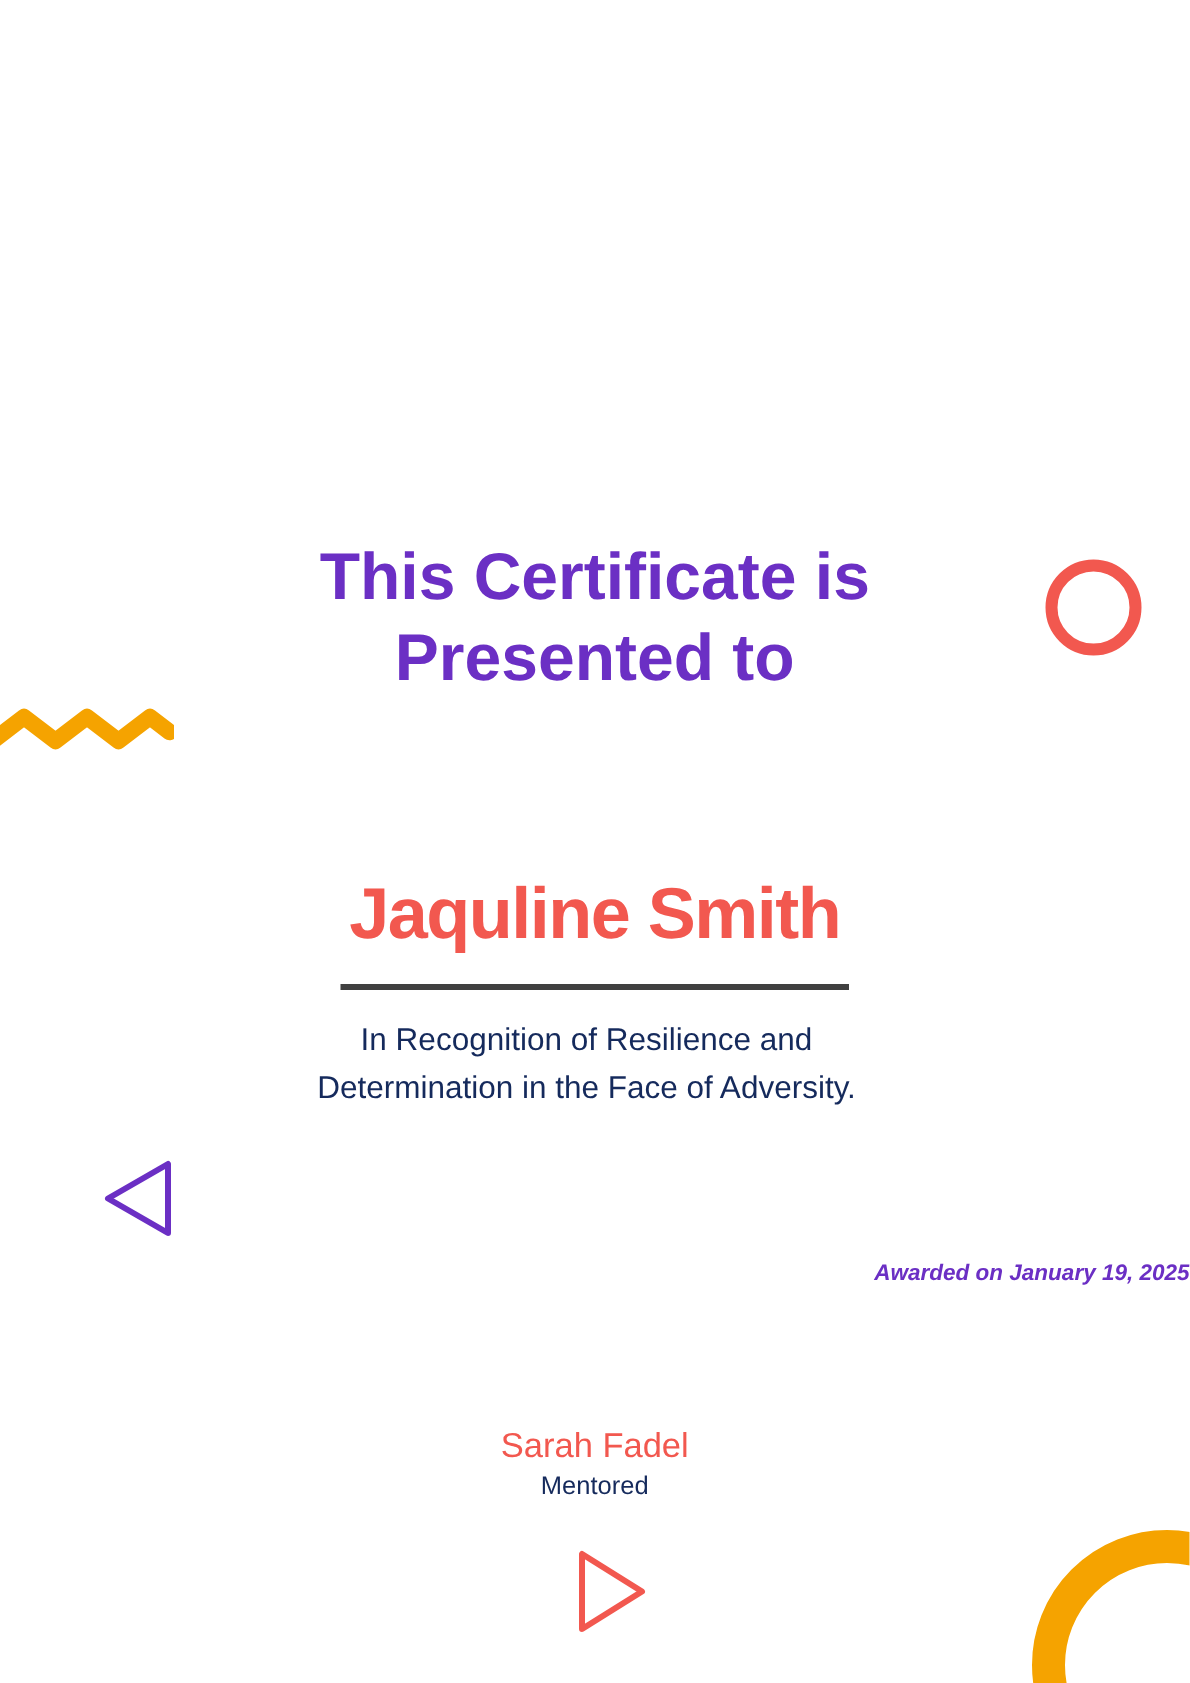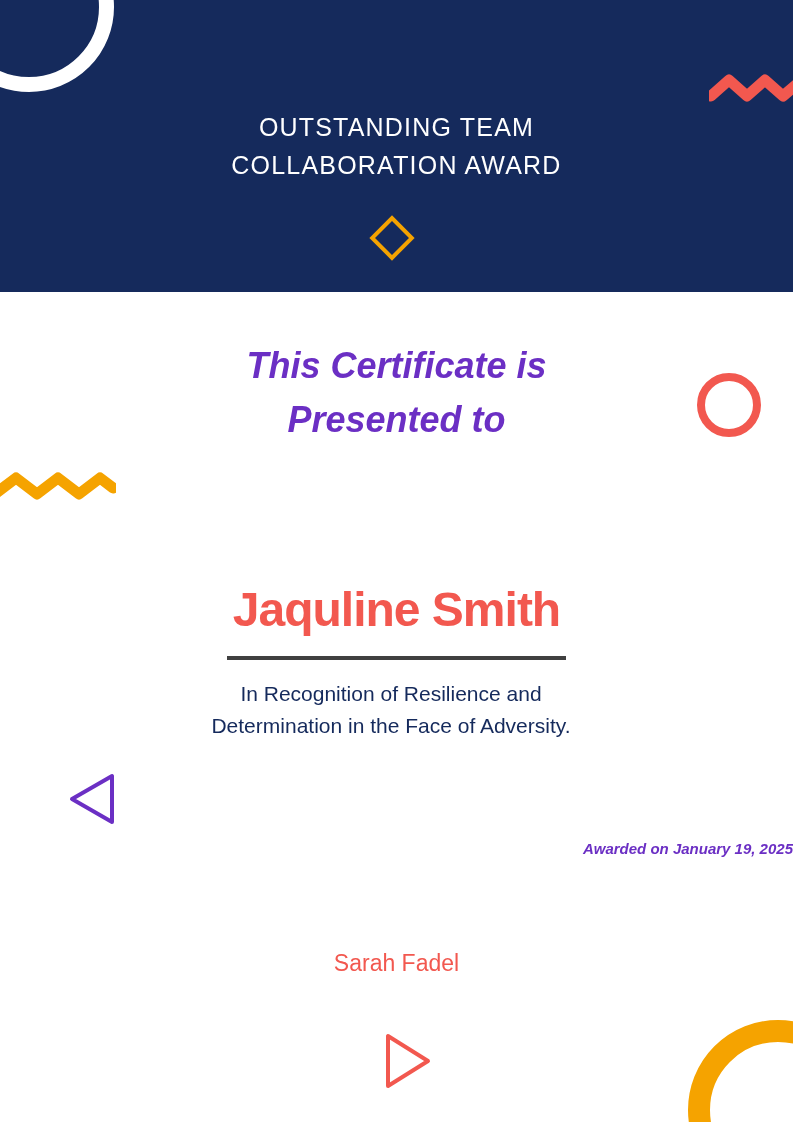--- a/index.html
+++ b/index.html
@@ -74,30 +74,29 @@
     width: 32px;
     height: 32px;
     border: 4px solid #f5a300;
     transform: rotate(45deg);
     box-sizing: border-box;
   }
 
   
   .presented-heading {
     position: absolute;
-    top: 339px;
+    top: 358px;
     left: 0;
     width: 793px;
     text-align: center;
     color: #6b2fc4;
-    font-size: 36px;
+    font-size: 44px;
     font-weight: bold;
     line-height: 54px;
     white-space: pre-line;
-    font-style: italic;
   }
 
   .ring-red {
     position: absolute;
     top: 373px;
     left: 697px;
     width: 64px;
     height: 64px;
     border: 8px solid #f2584f;
     border-radius: 50%;
@@ -202,32 +201,20 @@
     border: 22px solid #f5a300;
     border-radius: 50%;
     box-sizing: border-box;
   }
 </style>
 </head>
 <body>
 
 <div class="certificate">
 
-  <div class="header-band">
-    <div class="ring-white"></div>
-
-    <svg class="zigzag-red" viewBox="0 0 90 34">
-      <path d="M2 24 L20 8 L38 24 L56 8 L74 24 L88 12" fill="none" stroke="#f2584f" stroke-width="11" stroke-linecap="round" stroke-linejoin="round"></path>
-    </svg>
-
-    <div class="header-title">OUTSTANDING TEAM
-COLLABORATION AWARD</div>
-
-    <div class="diamond-orange"></div>
-  </div>
 
   <div class="presented-heading">This Certificate is
 Presented to</div>
 
   <div class="ring-red"></div>
 
   <svg class="zigzag-orange" viewBox="0 0 124 36">
     <path d="M3 26 L24 10 L45 26 L66 10 L87 26 L108 10 L121 20" fill="none" stroke="#f5a300" stroke-width="11" stroke-linecap="round" stroke-linejoin="round"></path>
   </svg>
 
@@ -240,20 +227,21 @@
 
   <svg class="triangle-purple" viewBox="0 0 52 54">
     <path d="M46 4 L46 50 L6 27 Z" fill="none" stroke="#6b2fc4" stroke-width="4" stroke-linejoin="round"></path>
   </svg>
 
   <div class="award-date">Awarded on January 19, 2025</div>
 
   <div class="signatures">
     <div class="sig-block">
       <div class="sig-name">Sarah Fadel</div>
+      <div class="sig-role">Mentored</div>
     </div>
   </div>
 
   <svg class="triangle-red" viewBox="0 0 52 58">
     <path d="M6 4 L6 54 L46 29 Z" fill="none" stroke="#f2584f" stroke-width="4" stroke-linejoin="round"></path>
   </svg>
 
   <div class="arc-orange"></div>
 
 </div>

